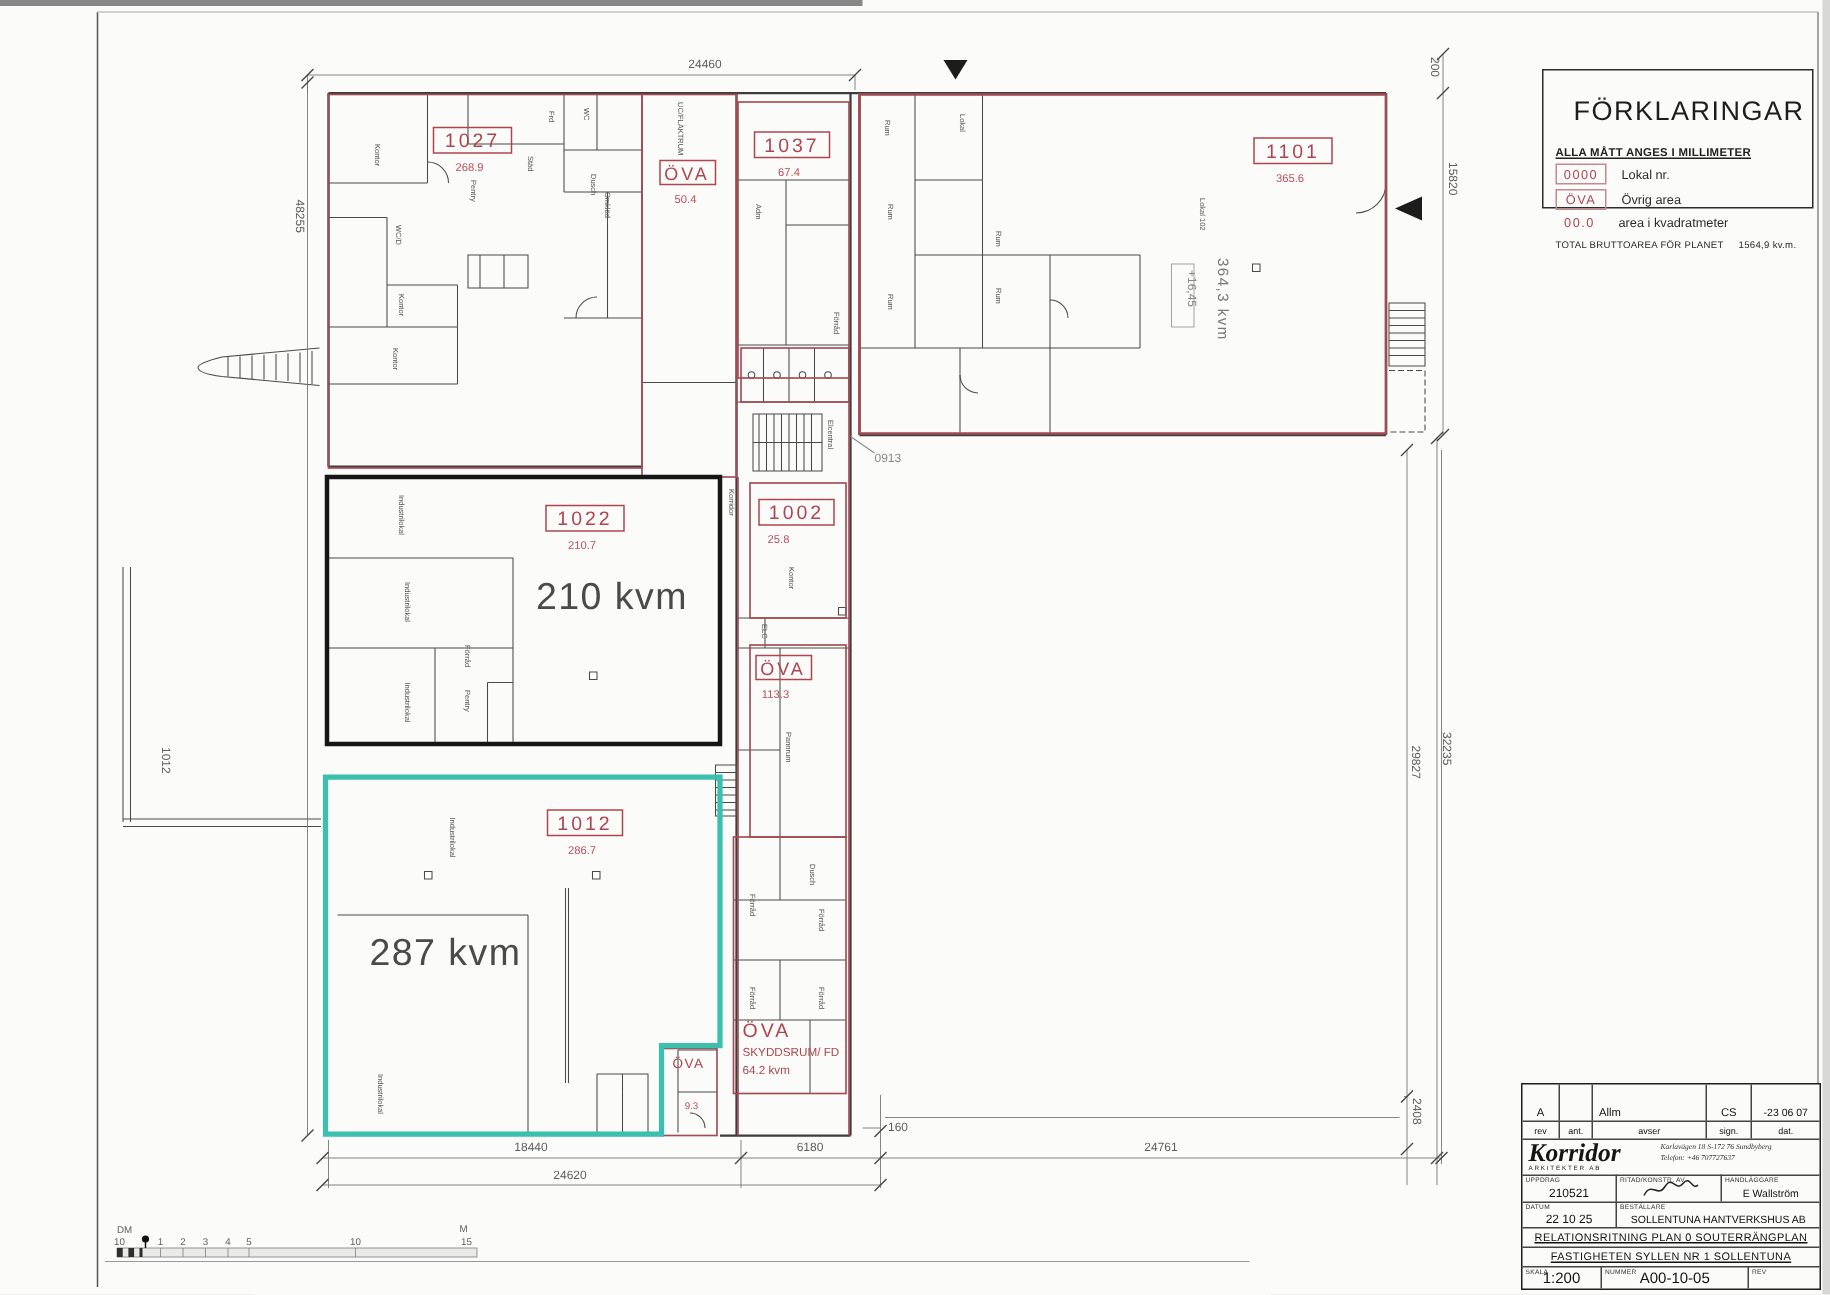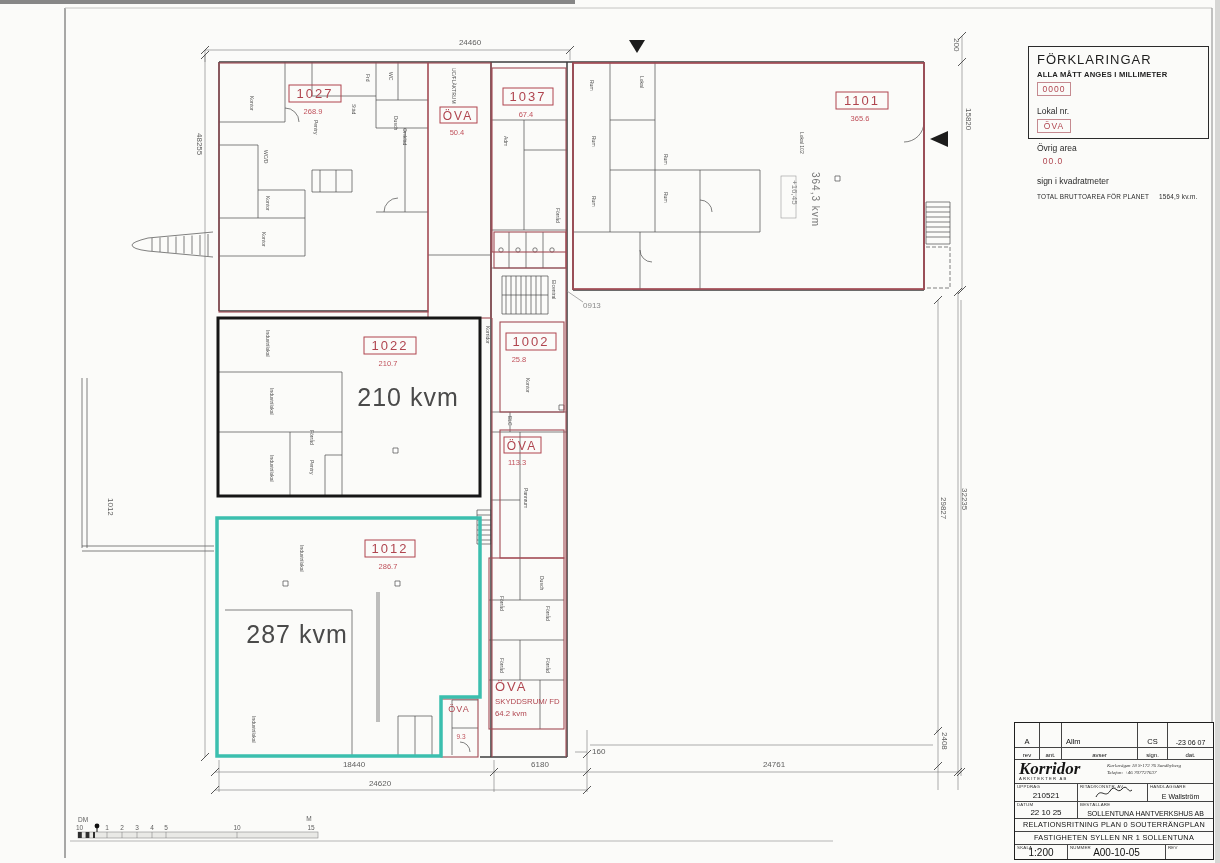--- a/index.html
+++ b/index.html
@@ -11,39 +11,39 @@
   .idbox{stroke:#b0454f;fill:none;stroke-width:1;}
   .idtxt{fill:#b0454f;font-size:13px;letter-spacing:2px;text-anchor:middle;}
   .artxt{fill:#c0525c;font-size:7.5px;text-anchor:middle;}
   .big{fill:#4a4a4a;font-size:25px;text-anchor:middle;letter-spacing:1px;}
   .dim{fill:#5e5e5e;font-size:8px;}
   .dimc{fill:#5e5e5e;font-size:8px;text-anchor:middle;}
   .tiny{fill:#555;font-size:5px;}
   .hand{fill:#787878;font-size:10px;letter-spacing:1px;}
   
   #legend{left:1028px;top:46px;width:181px;height:93px;border:1.3px solid #2b2b2b;background:#fbfbf9;padding:5px 8px;box-sizing:border-box;}
-  #legend h1{margin:0;font-size:13px;font-weight:normal;letter-spacing:1px;color:#1d1d1d;}
-  #legend .note{font-size:7.6px;font-weight:bold;margin-top:3px;letter-spacing:.2px;}
-  .lrow{display:flex;margin-top:3px;gap:10px;flex-direction:column;}
+  #legend h1{margin:12px;font-size:18px;font-weight:normal;letter-spacing:1px;color:#1d1d1d;}
+  #legend .note{font-size:7.6px;font-weight:bold;margin-top:3px;letter-spacing:.2px;text-decoration:underline;}
+  .lrow{display:flex;align-items:center;margin-top:3px;gap:10px;}
   .sym{display:inline-block;width:32px;text-align:center;color:#b0454f;font-size:8.5px;letter-spacing:1px;}
   .sym.boxed{border:1px solid #c58a90;padding:1px 0;}
   .lrow .lbl{font-size:8.5px;color:#2a2a2a;}
   #legend .total{font-size:6.4px;margin-top:7px;letter-spacing:.2px;color:#2a2a2a;}
   #legend .total b{font-weight:normal;margin-left:10px;}
   
   #tblock{left:1014px;top:722px;width:198px;height:136px;border:1.4px solid #1f1f1f;background:#fbfbf9;font-size:8px;}
   #tblock .cell{position:absolute;box-sizing:border-box;border-left:.8px solid #444;}
   #tblock .nb{border-left:none;}
   .flab{position:absolute;top:1px;left:2px;font-size:4.4px;color:#333;letter-spacing:.2px;}
   .fval{position:absolute;left:0;right:0;bottom:1px;text-align:center;font-size:8px;color:#111;}
   .logo-name{font-family:"Liberation Serif",serif;font-style:italic;font-weight:bold;font-size:17px;color:#151515;line-height:15px;}
   .logo-sub{font-size:4.2px;letter-spacing:1.2px;color:#222;}
   .addr{font-family:"Liberation Serif",serif;font-style:italic;font-size:5px;color:#333;line-height:7px;}
   .rowline{position:absolute;left:0;right:0;border-top:.8px solid #444;}
-  .bandtxt{position:absolute;left:0;right:0;text-align:center;font-size:7.3px;letter-spacing:.3px;color:#111;}
+  .bandtxt{position:absolute;left:0;right:0;text-align:center;font-size:7.3px;letter-spacing:.3px;color:#111;text-decoration:underline;}
   
   #scan-top{left:0;top:0;width:575px;height:4px;background:#3a3a3a;opacity:.6;}
   #scan-right{right:0;top:0;width:5px;height:863px;background:#d7d7d5;}
 </style>
 </head>
 <body>
 
 <div id="sheet">
 
   <div class="abs" id="scan-top"></div>
@@ -314,21 +314,21 @@
     <div class="lrow">
       <span class="sym boxed">0000</span>
       <span class="lbl">Lokal nr.</span>
     </div>
     <div class="lrow">
       <span class="sym boxed">ÖVA</span>
       <span class="lbl">Övrig area</span>
     </div>
     <div class="lrow">
       <span class="sym">00.0</span>
-      <span class="lbl">sign i kvadratmeter</span>
+      <span class="lbl">area i kvadratmeter</span>
     </div>
     <div class="total">
       <span>TOTAL BRUTTOAREA FÖR PLANET</span><b>1564,9  kv.m.</b>
     </div>
   </div>
 
   <div class="abs" id="tblock">
 
     <div class="cell nb" style="left:0;top:0;width:24px;height:24px">
         <div class="fval" style="font-size:7.5px">A</div>

